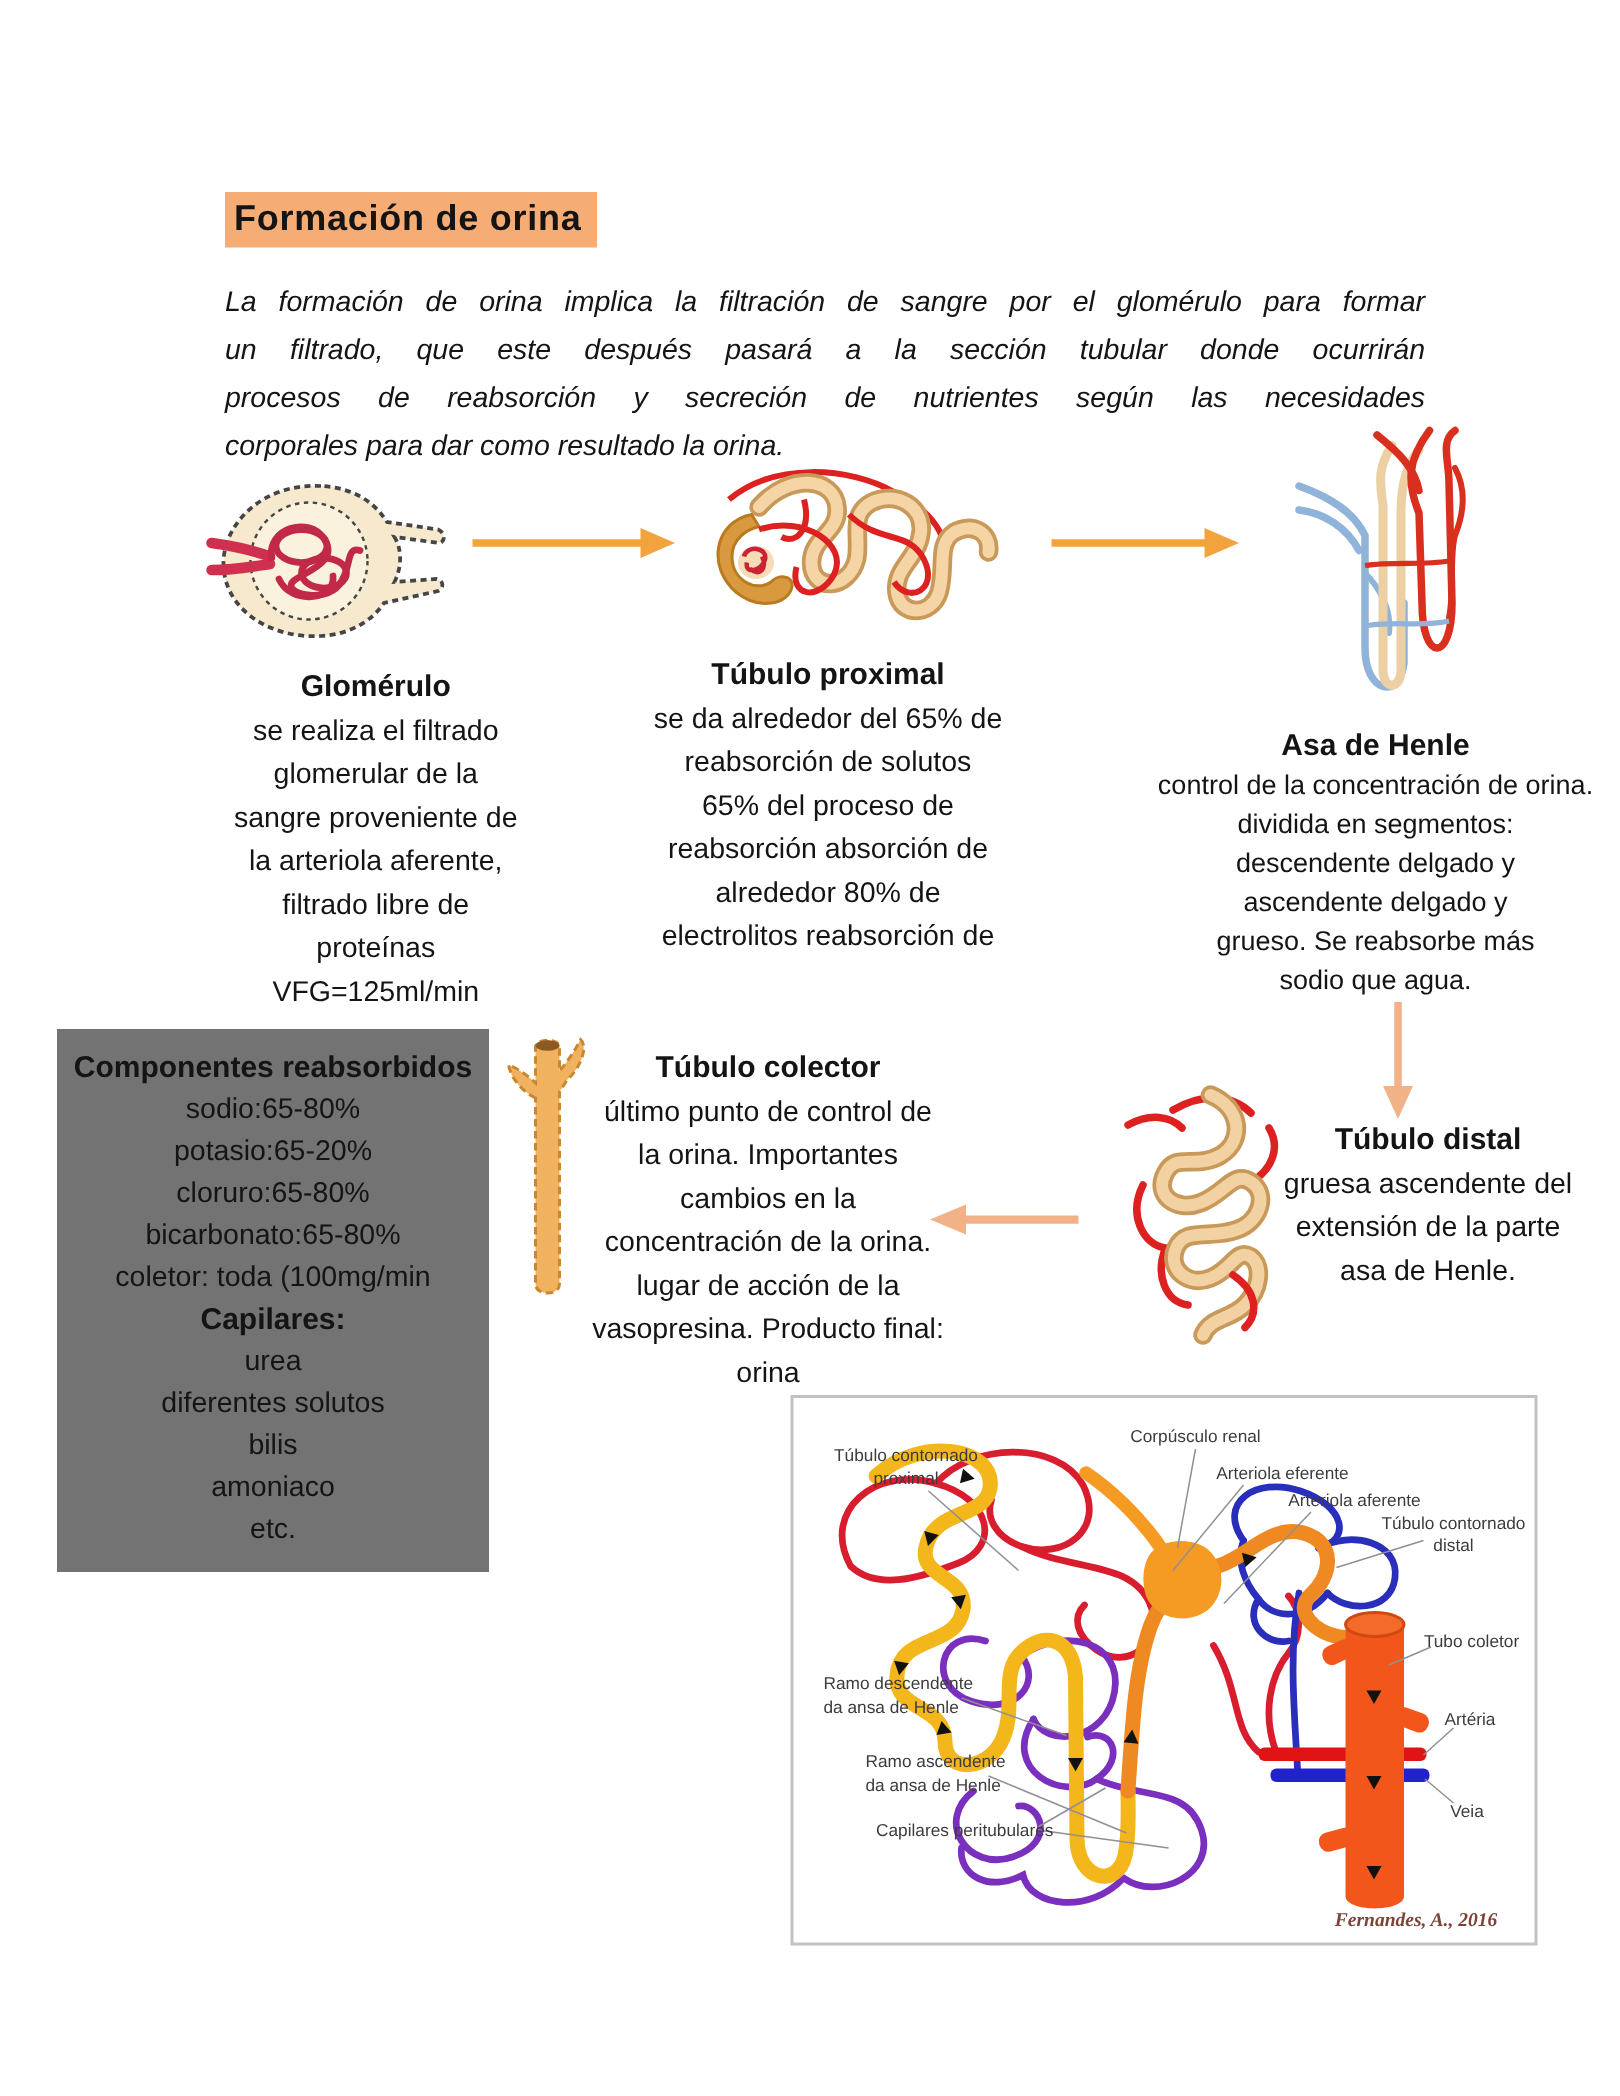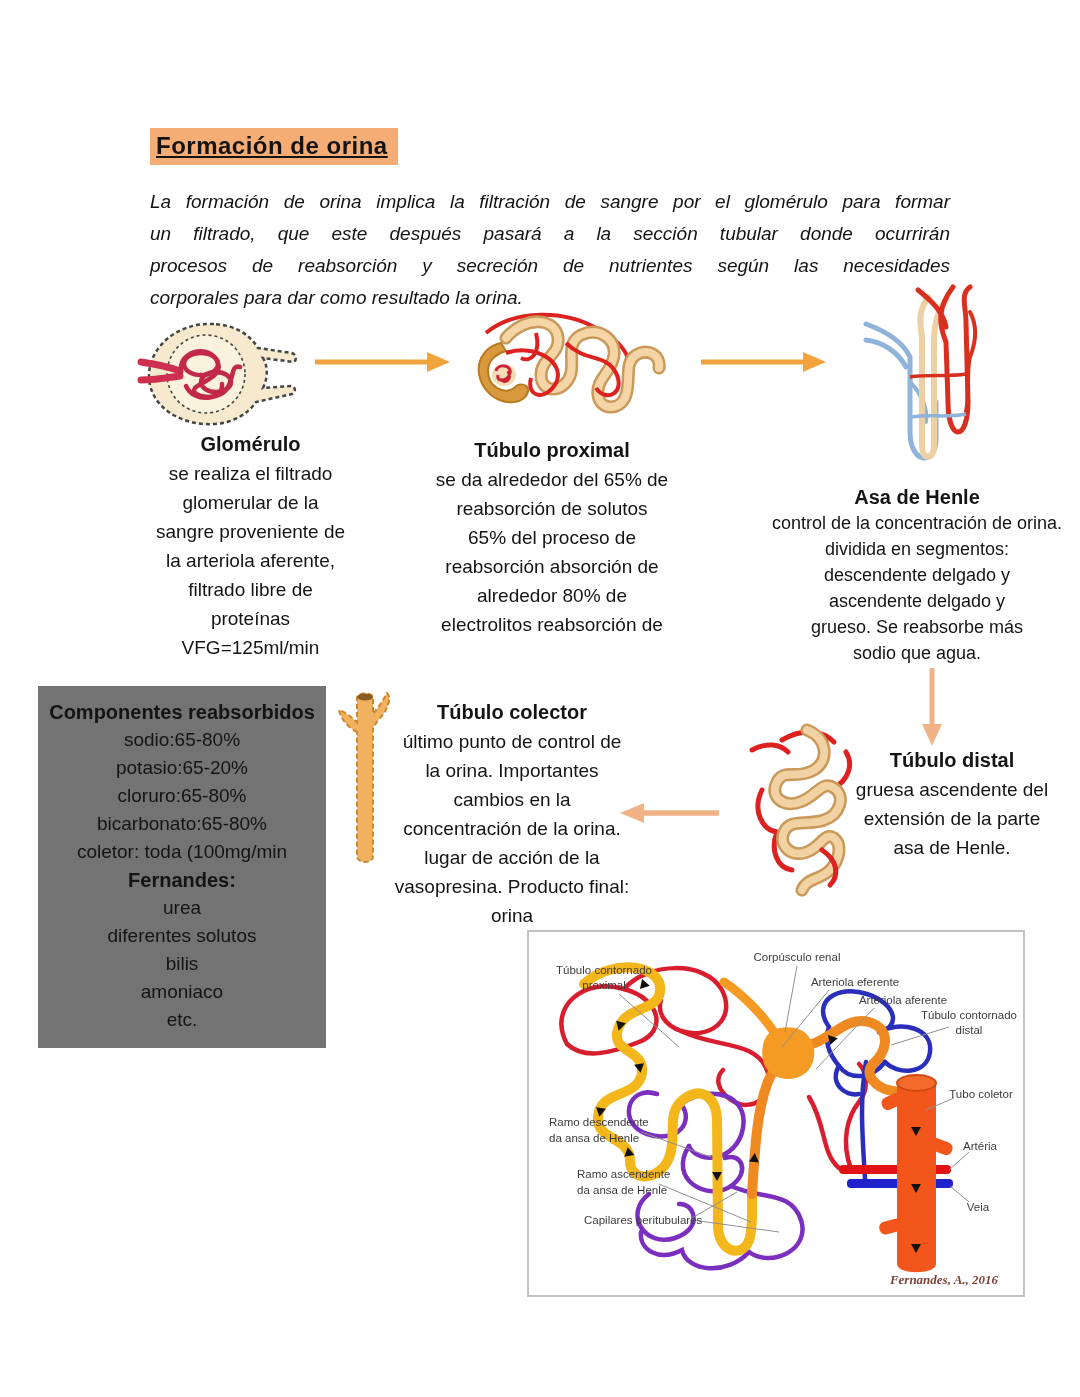--- a/index.html
+++ b/index.html
@@ -1,19 +1,19 @@
 <!DOCTYPE html>
 <html><head>
 <meta charset="utf-8">
 <style>
   html,body{margin:0;padding:0;background:#ffffff;}
   .page{position:relative;width:1080px;height:1397px;background:#ffffff;overflow:hidden;
         font-family:"Liberation Sans",sans-serif;color:#141414;}
   .abs{position:absolute;}
-  .note-title{background:#f6ac75;font-size:24px;font-weight:bold;padding:4px 10px 5px 6px;letter-spacing:.5px;text-decoration:underline;}
+  .note-title{background:#f6ac75;font-size:24px;font-weight:bold;padding:4px 10px 5px 6px;letter-spacing:.5px;}
   .intro{width:800px;font-size:19px;line-height:32px;}
   .intro .jline{text-align:justify;text-align-last:justify;font-style:italic;}
   .intro .jline.last{text-align-last:left;}
   .tblock{text-align:center;font-size:19px;line-height:29px;}
   .tblock .bhead{font-size:20px;font-weight:bold;}
   .tblock.small{font-size:18px;line-height:26px;}
   .comp-box{background:#737373;text-align:center;font-size:19px;line-height:28px;padding:12px 4px 14px 4px;}
   .comp-box .bhead{font-size:20px;font-weight:bold;}
   .diagram-frame{background:#ffffff;border:2px solid #c2c2c2;}
   .dlabel{font-size:11.5px;fill:#3c3c3c;font-family:"Liberation Sans",sans-serif;}
@@ -83,21 +83,21 @@
       <path d="M52,100 C62,110 70,125 68,140" fill="none" stroke="#8fb3d9" stroke-width="4" stroke-linecap="round"></path>
       <path d="M70,15 C60,30 62,40 64,55 L64,165 C64,178 76,178 76,165 L76,60 C76,40 80,28 88,18" fill="none" stroke="#ecd0a4" stroke-width="6" stroke-linecap="round"></path>
       <path d="M95,5 C80,25 80,40 88,60 L90,120 C90,160 110,160 110,120 L108,40 C108,25 102,12 112,5" fill="none" stroke="#d92f1f" stroke-width="5" stroke-linecap="round"></path>
       <path d="M60,8 C75,20 85,30 88,45" fill="none" stroke="#d92f1f" stroke-width="5" stroke-linecap="round"></path>
       <path d="M112,30 C120,45 118,60 112,75 C108,90 112,110 108,130" fill="none" stroke="#d92f1f" stroke-width="4" stroke-linecap="round"></path>
       <path d="M52,95 C70,92 90,95 108,92" fill="none" stroke="#d92f1f" stroke-width="3.5"></path>
       <path d="M54,135 C72,132 92,136 108,132" fill="none" stroke="#8fb3d9" stroke-width="3.5"></path>
     </svg>
   </div>
 
-  <div class="abs tblock" style="left:88px;top:430px;width:325px;">
+  <div class="abs tblock" style="left:88px;top:444px;width:325px;">
     <div class="bhead">Glomérulo</div>
     <div>se realiza el filtrado</div>
     <div>glomerular de la</div>
     <div>sangre proveniente de</div>
     <div>la arteriola aferente,</div>
     <div>filtrado libre de</div>
     <div>proteínas</div>
     <div>VFG=125ml/min</div>
   </div>
 
@@ -128,21 +128,21 @@
     </svg>
   </div>
 
   <div class="abs comp-box" style="left:38px;top:686px;width:280px;">
     <div class="bhead">Componentes reabsorbidos</div>
     <div>sodio:65-80%</div>
     <div>potasio:65-20%</div>
     <div>cloruro:65-80%</div>
     <div>bicarbonato:65-80%</div>
     <div>coletor: toda (100mg/min</div>
-    <div class="bhead">Fernandes:</div>
+    <div class="bhead">Capilares:</div>
     <div>urea</div>
     <div>diferentes solutos</div>
     <div>bilis</div>
     <div>amoniaco</div>
     <div>etc.</div>
   </div>
 
   <div class="abs" style="left:330px;top:684px;">
     <svg width="68" height="192" viewBox="0 0 68 192">
       <path d="M27,48 C19,44 11,36 9,26 C15,28 23,34 27,38 L27,14 C27,8 43,8 43,14 L43,30 C48,24 53,17 57,9 C62,13 58,27 48,36 L43,44 L43,172 C43,180 27,180 27,172 Z" fill="#f0b25f" stroke="#c9882f" stroke-width="2" stroke-dasharray="5 3"></path>

